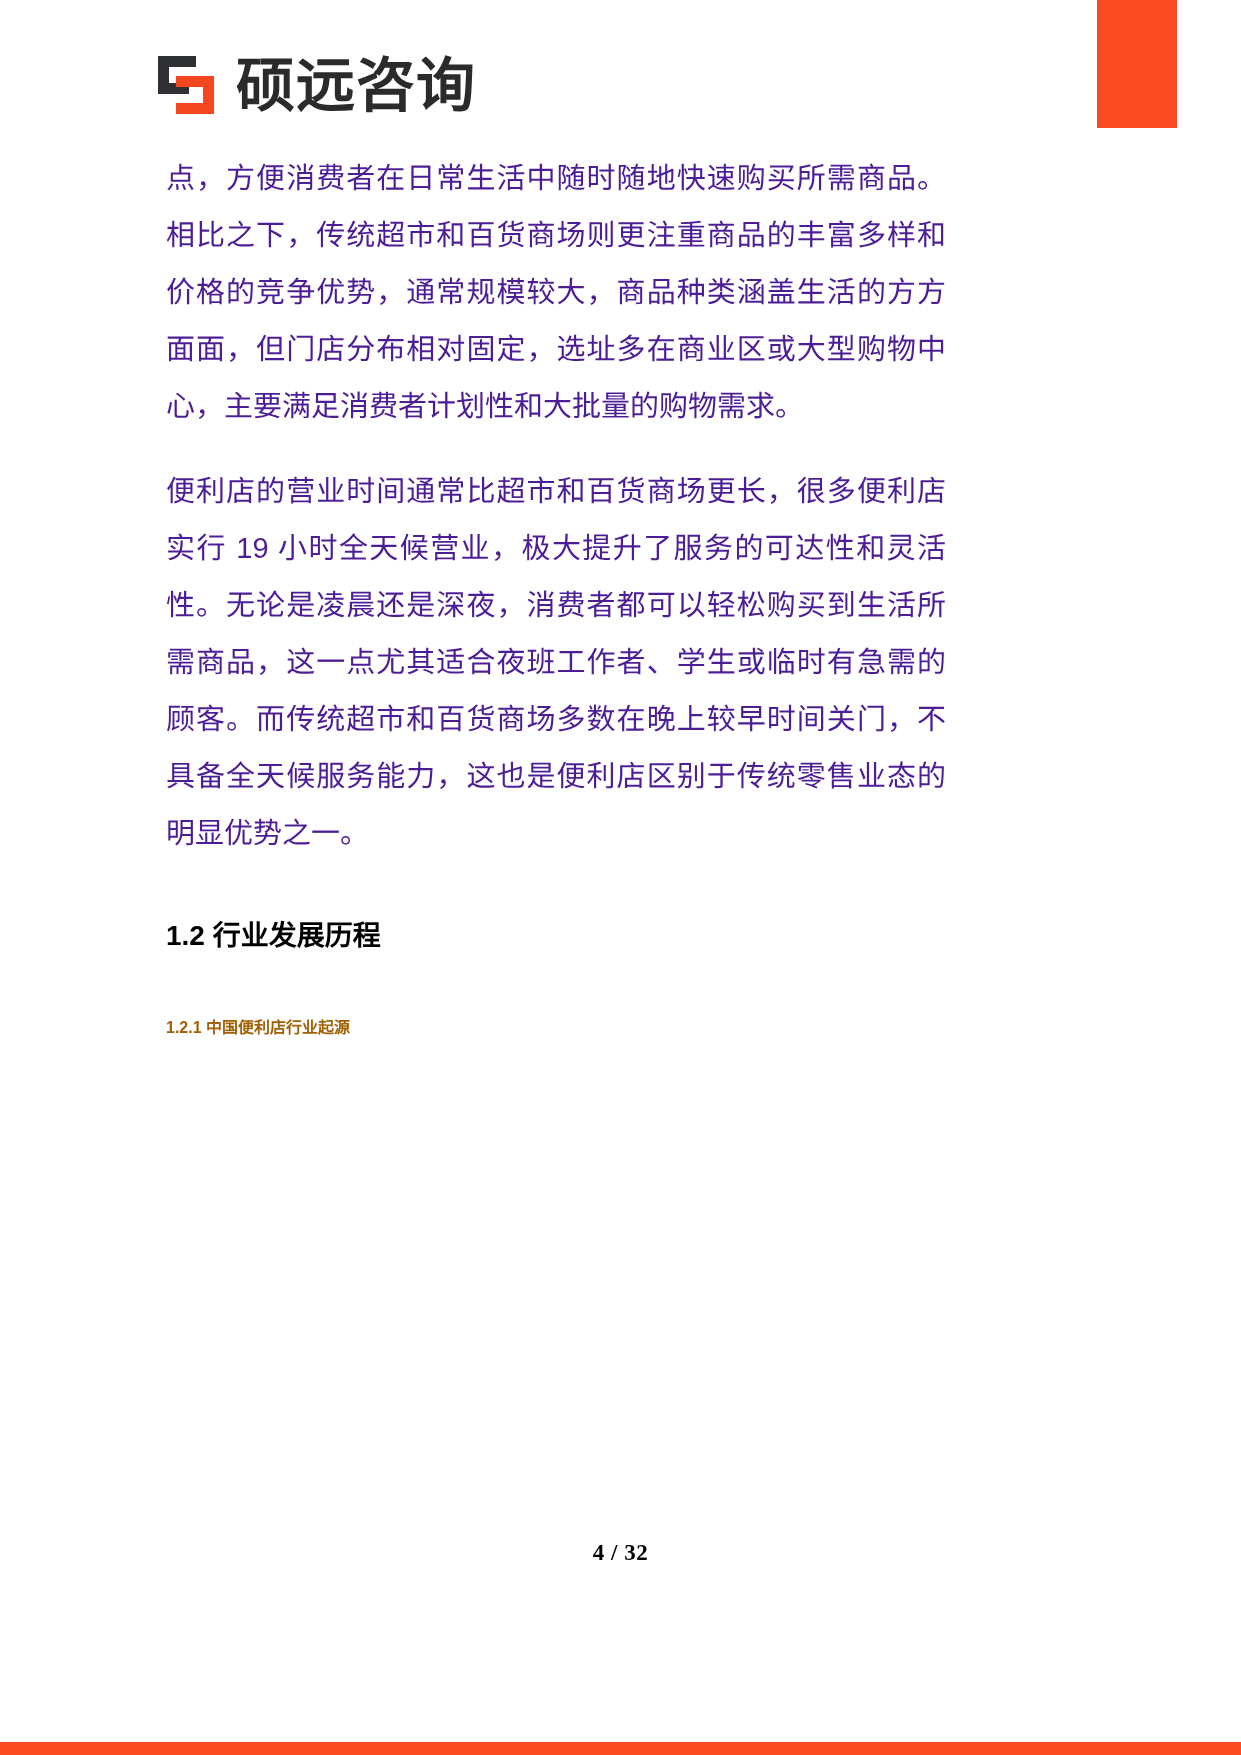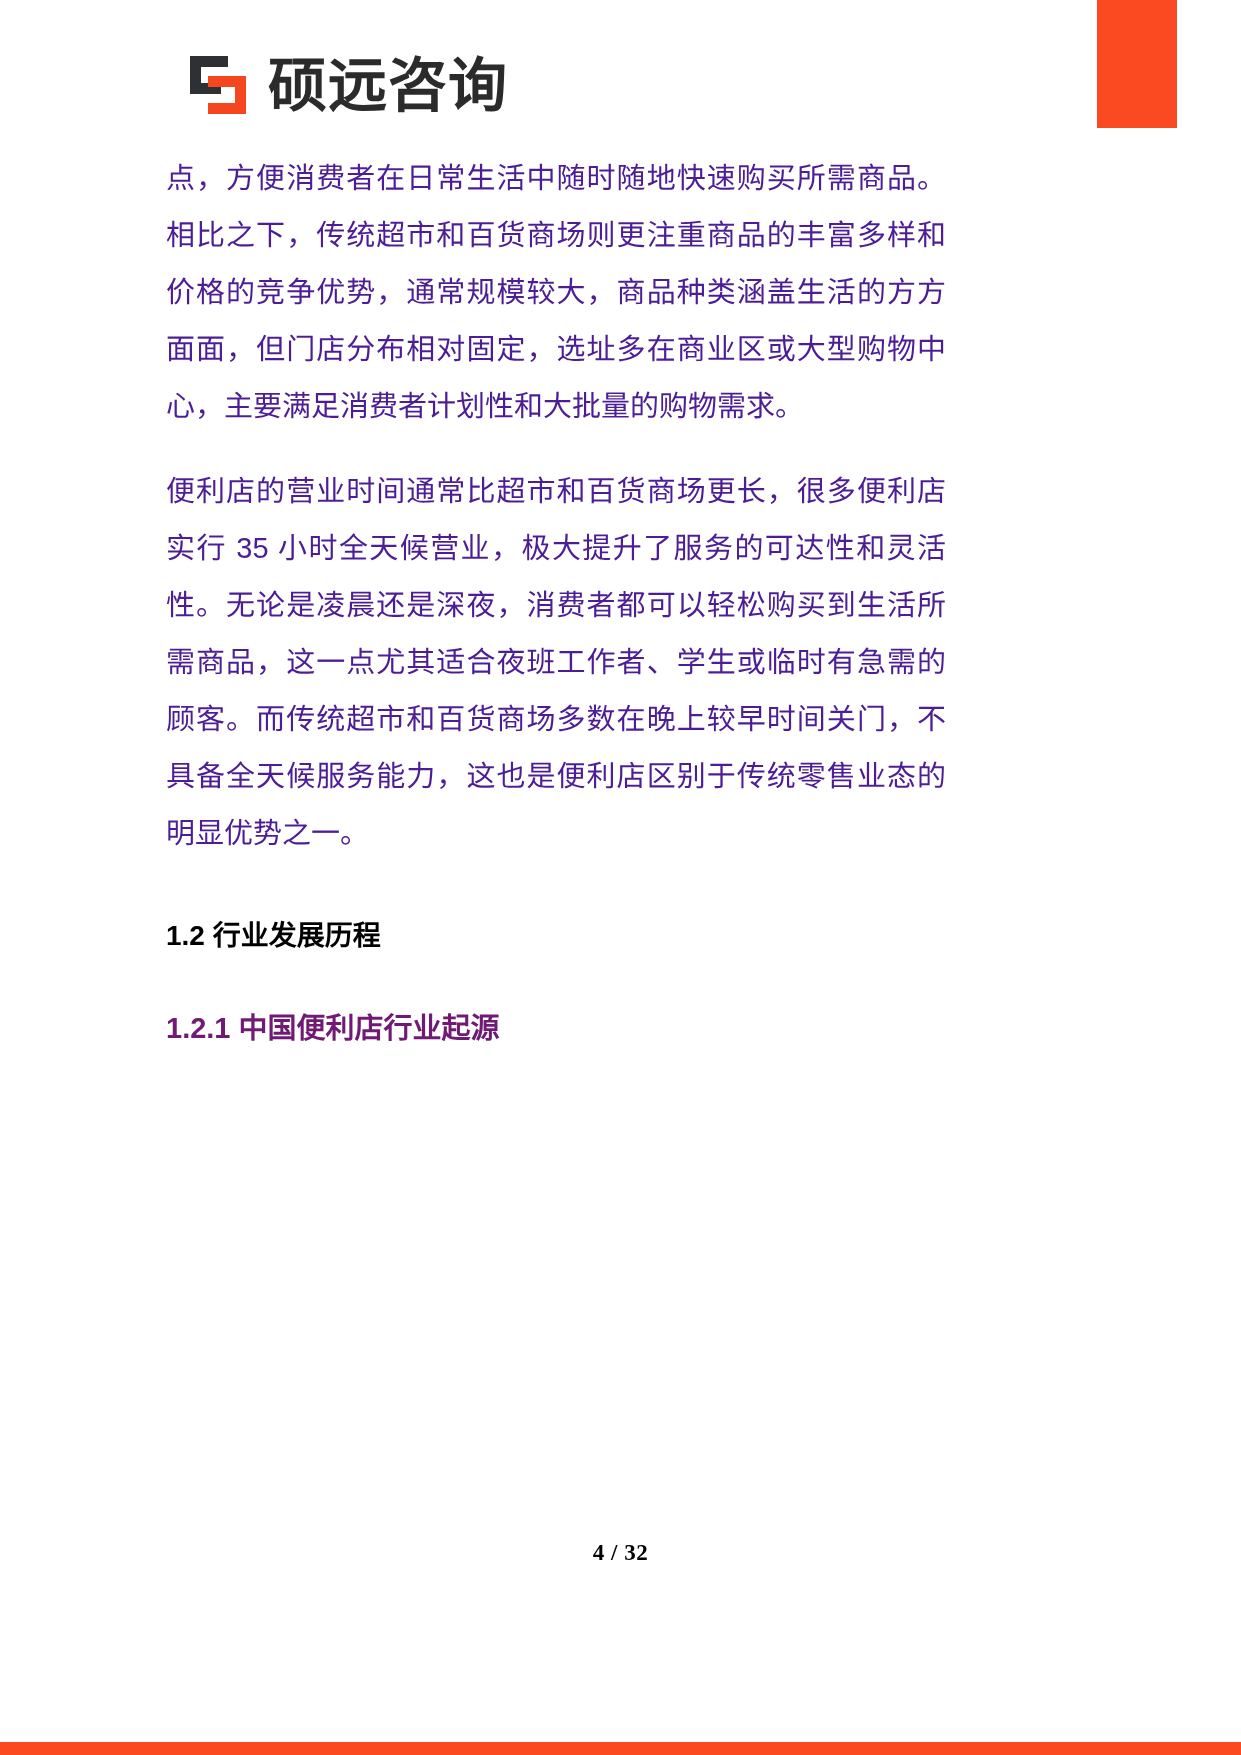--- a/index.html
+++ b/index.html
@@ -35,21 +35,21 @@
     bottom: 0;
     width: 1241px;
     height: 13px;
     background: #fb4a21;
   }
 
   
   .doc-header {
     position: absolute;
     top: 46px;
-    left: 188px;
+    left: 156px;
     display: flex;
     align-items: center;
     height: 78px;
   }
   .logo-mark {
     position: relative;
     width: 60px;
     height: 62px;
     flex: 0 0 auto;
     margin-right: 20px;
@@ -90,25 +90,25 @@
     margin-bottom: 0;
   }
   .heading-2 {
     font-size: 28px;
     font-weight: 700;
     line-height: 44px;
     margin: 52px 0 0 0;
     color: #000000;
   }
   .heading-3 {
-    font-size: 29px;
+    font-size: 16px;
     font-weight: 700;
     line-height: 40px;
     margin: 50px 0 0 0;
-    color: #701a75;
+    color: #a16207;
   }
 
   
   .page-footer {
     position: absolute;
     left: 0;
     top: 1540px;
     width: 1241px;
     text-align: center;
   }
@@ -134,21 +134,21 @@
         <path d="M2 2 H40 V13 H13 V29 H33 V40 H2 Z" fill="#2f3033"></path>
 
         <path d="M20 22 H58 V60 H20 V49 H47 V33 H20 Z" fill="#f4461f"></path>
       </svg>
     </div>
     <div class="logo-wordmark">硕远咨询</div>
   </div>
 
   <div class="content">
     <p class="para">点，方便消费者在日常生活中随时随地快速购买所需商品。相比之下，传统超市和百货商场则更注重商品的丰富多样和价格的竞争优势，通常规模较大，商品种类涵盖生活的方方面面，但门店分布相对固定，选址多在商业区或大型购物中心，主要满足消费者计划性和大批量的购物需求。</p>
-    <p class="para">便利店的营业时间通常比超市和百货商场更长，很多便利店实行 35 小时全天候营业，极大提升了服务的可达性和灵活性。无论是凌晨还是深夜，消费者都可以轻松购买到生活所需商品，这一点尤其适合夜班工作者、学生或临时有急需的顾客。而传统超市和百货商场多数在晚上较早时间关门，不具备全天候服务能力，这也是便利店区别于传统零售业态的明显优势之一。</p>
+    <p class="para">便利店的营业时间通常比超市和百货商场更长，很多便利店实行 19 小时全天候营业，极大提升了服务的可达性和灵活性。无论是凌晨还是深夜，消费者都可以轻松购买到生活所需商品，这一点尤其适合夜班工作者、学生或临时有急需的顾客。而传统超市和百货商场多数在晚上较早时间关门，不具备全天候服务能力，这也是便利店区别于传统零售业态的明显优势之一。</p>
 
     <h2 class="heading-2">1.2 行业发展历程</h2>
     <h3 class="heading-3">1.2.1 中国便利店行业起源</h3>
   </div>
 
   <div class="page-footer">
     <span class="page-number">4 / 32</span>
   </div>
 
   <div class="accent-bar-bottom"></div>

